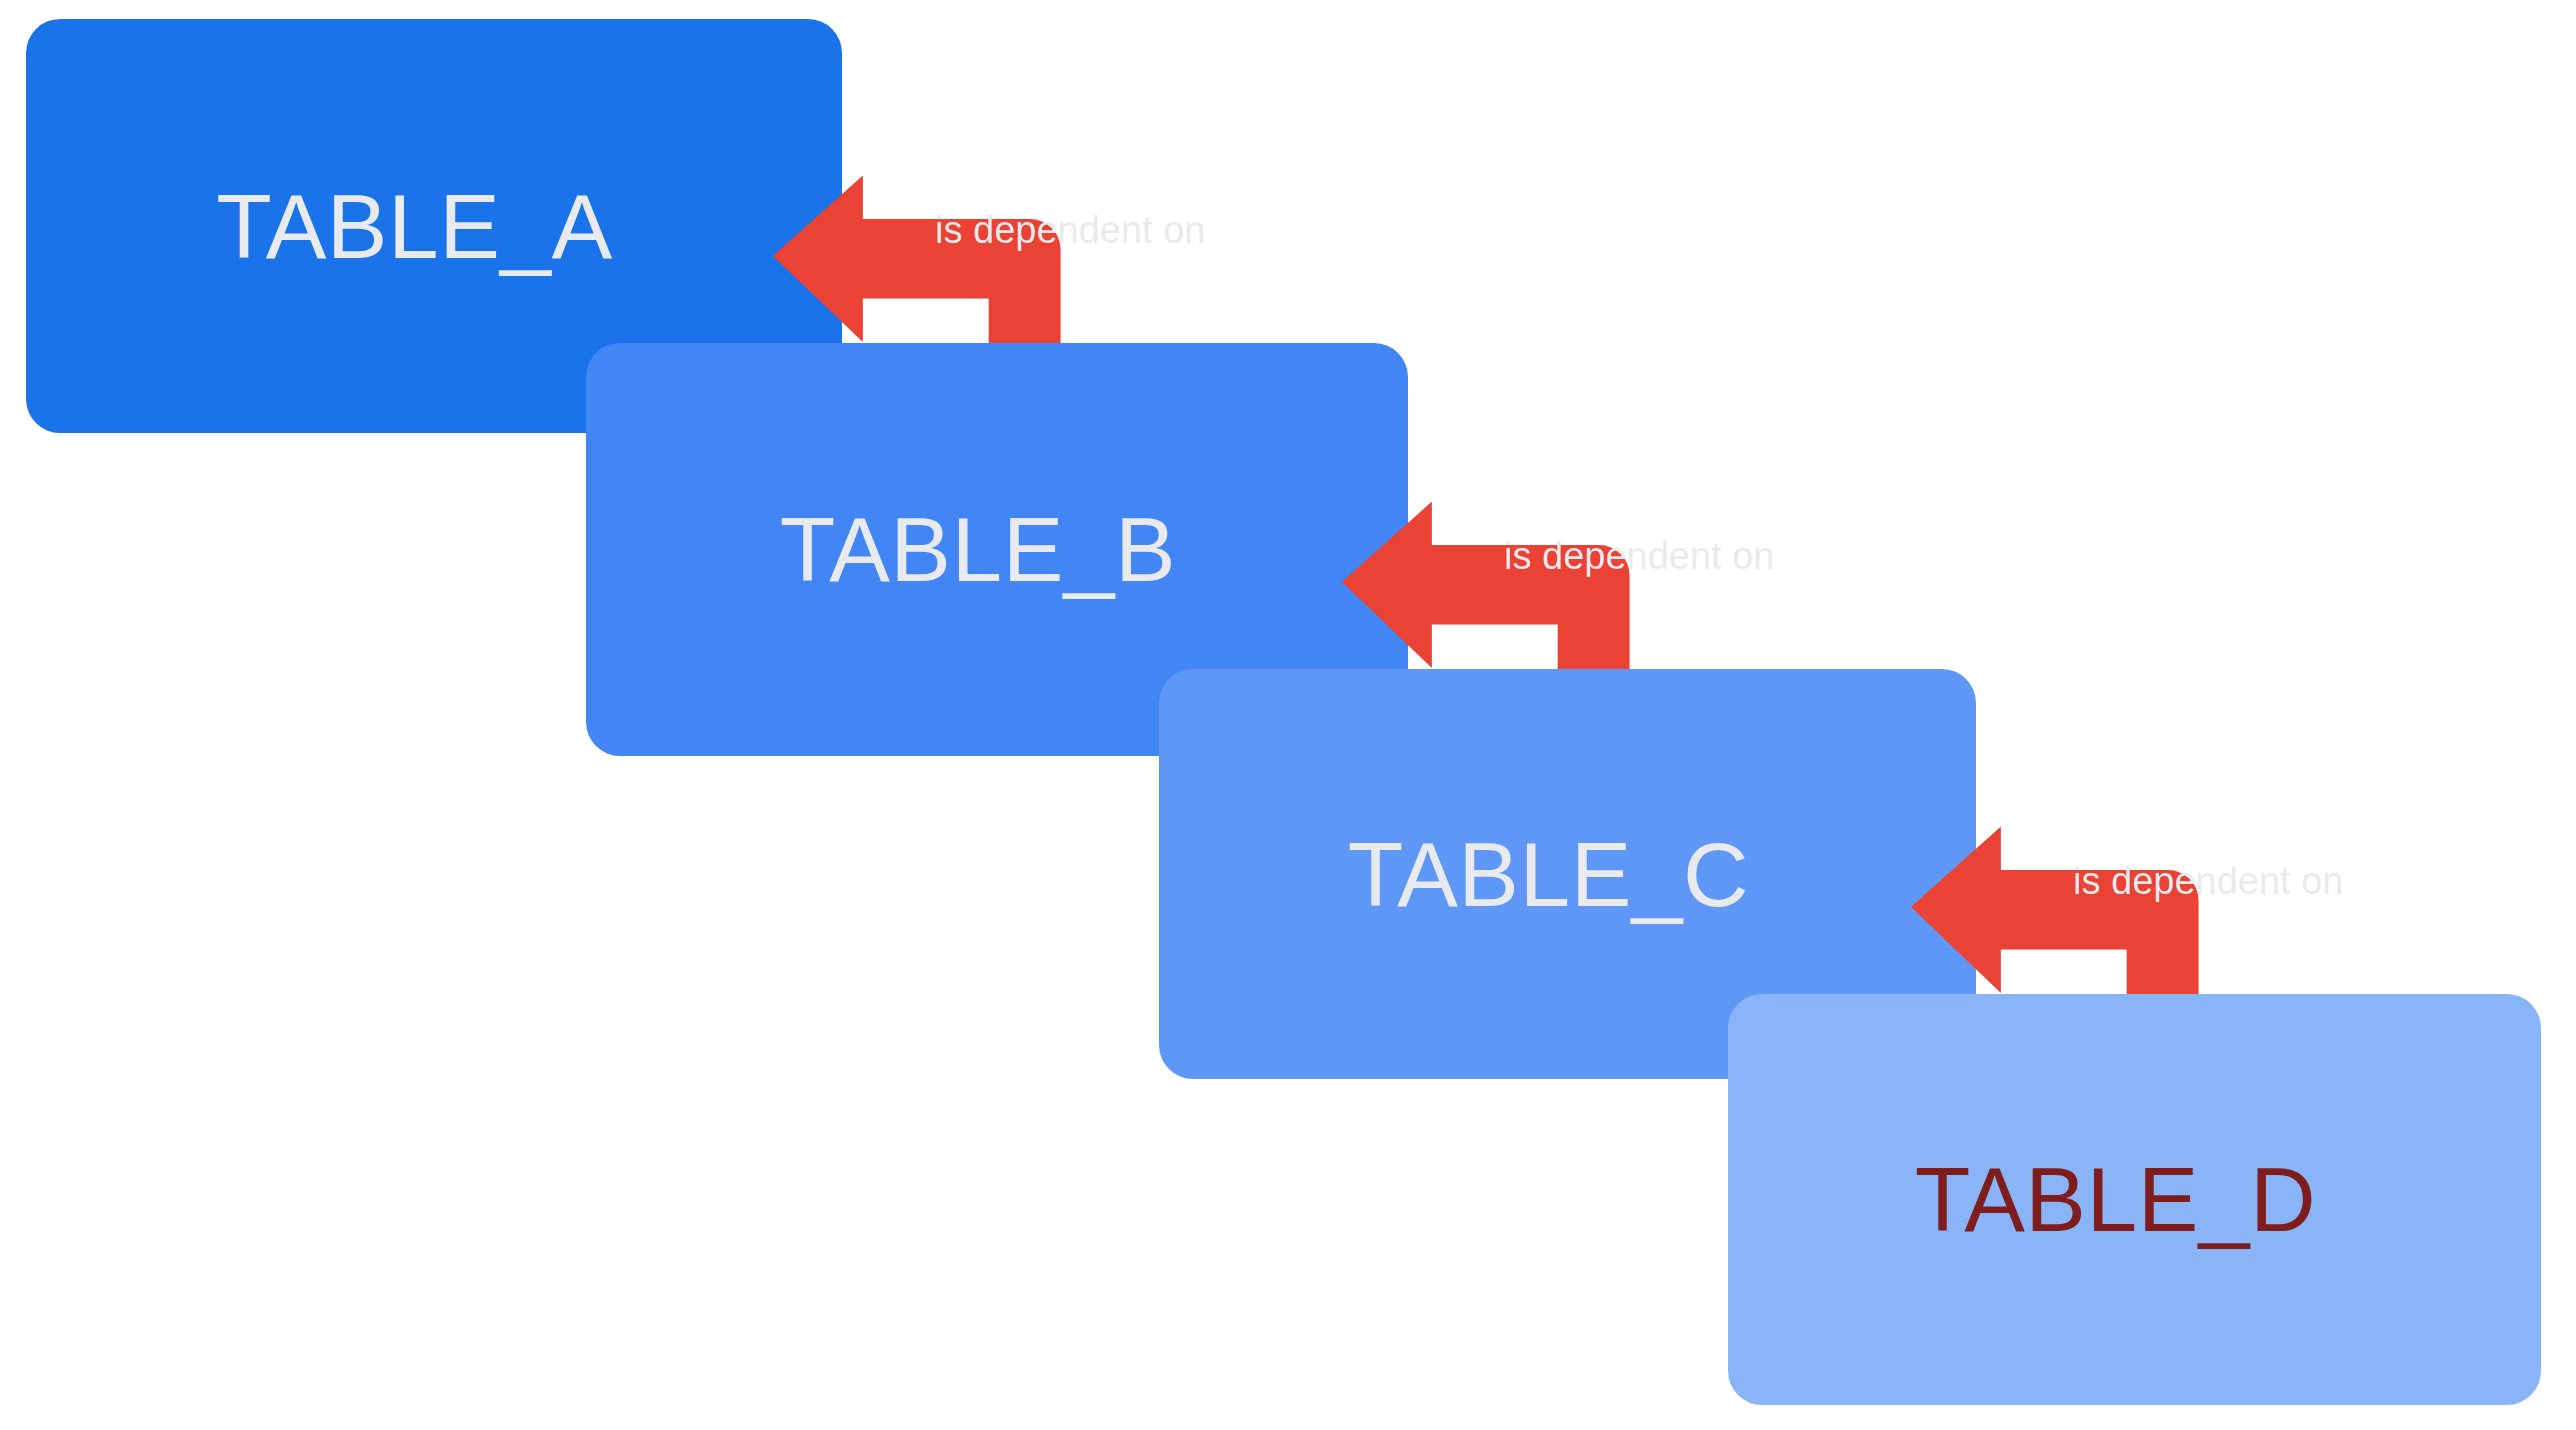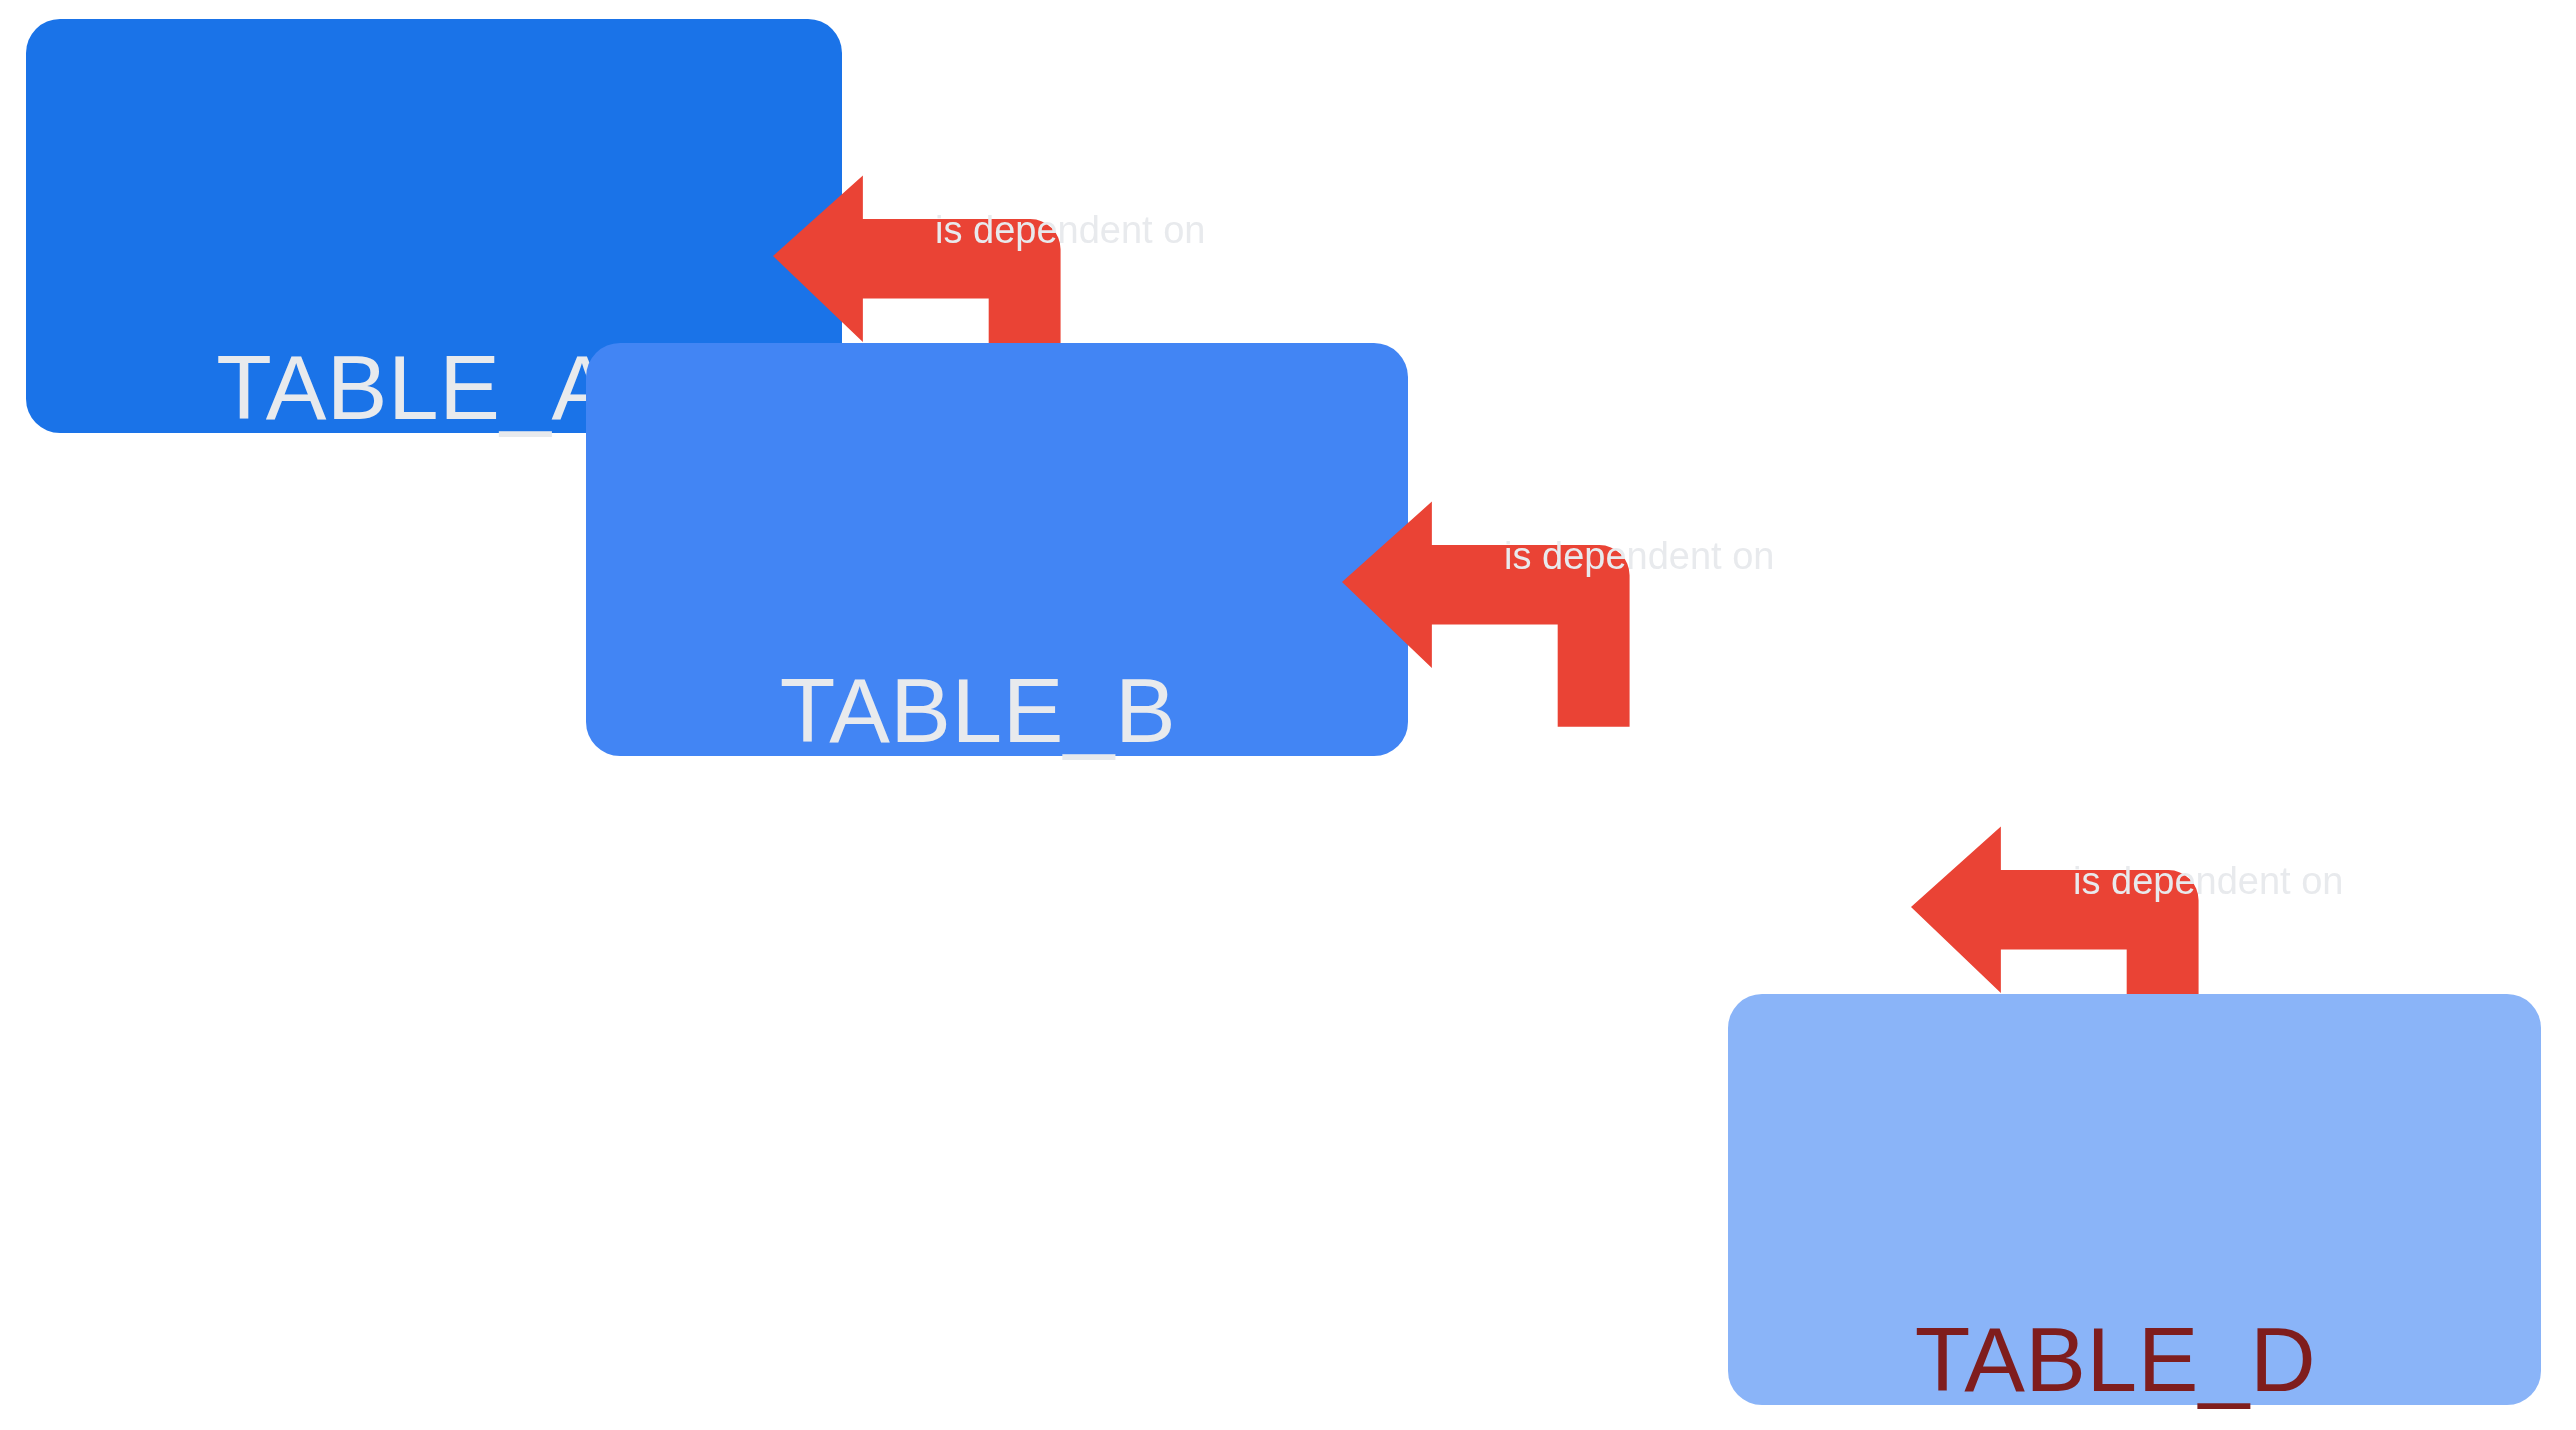--- a/index.html
+++ b/index.html
@@ -15,21 +15,21 @@
     position: relative;
     width: 2576px;
     height: 1430px;
     background: #ffffff;
     overflow: hidden;
   }
   .node-box {
     position: absolute;
     border-radius: 34px;
     display: flex;
-    align-items: flex-end;
+    align-items: center;
     justify-content: center;
     box-sizing: border-box;
   }
   .node-label {
     color: #e8eaed;
     font-family: "Liberation Sans", sans-serif;
     font-size: 91px;
     font-weight: 400;
     letter-spacing: 0.5px;
     line-height: 1;
@@ -115,20 +115,23 @@
     <span class="node-label" style="color: rgb(232, 234, 237);">TABLE_B</span>
   </div>
 
   <div class="edge-connector" id="edge-b-c">
     <svg width="473" height="284" viewBox="0 0 500 300" xmlns="http://www.w3.org/2000/svg">
       <path d="M 0,95 L 95,10 L 95,56 L 272,56 A 32,32 0 0 1 304,88 L 304,248 L 228,248 L 228,140 L 95,140 L 95,186 Z" fill="#EA4335"></path>
     </svg>
     <span class="edge-label" style="color: rgb(232, 234, 237);">is dependent on</span>
   </div>
 
+  <div class="node-box" id="box-c" style="background: rgb(94, 151, 246);">
+    <span class="node-label" style="color: rgb(232, 234, 237);">TABLE_C</span>
+  </div>
 
   <div class="edge-connector" id="edge-c-d">
     <svg width="473" height="284" viewBox="0 0 500 300" xmlns="http://www.w3.org/2000/svg">
       <path d="M 0,95 L 95,10 L 95,56 L 272,56 A 32,32 0 0 1 304,88 L 304,248 L 228,248 L 228,140 L 95,140 L 95,186 Z" fill="#EA4335"></path>
     </svg>
     <span class="edge-label" style="color: rgb(232, 234, 237);">is dependent on</span>
   </div>
 
   <div class="node-box" id="box-d" style="background: rgb(138, 180, 248);">
     <span class="node-label" style="color: #7f1d1d;">TABLE_D</span>

